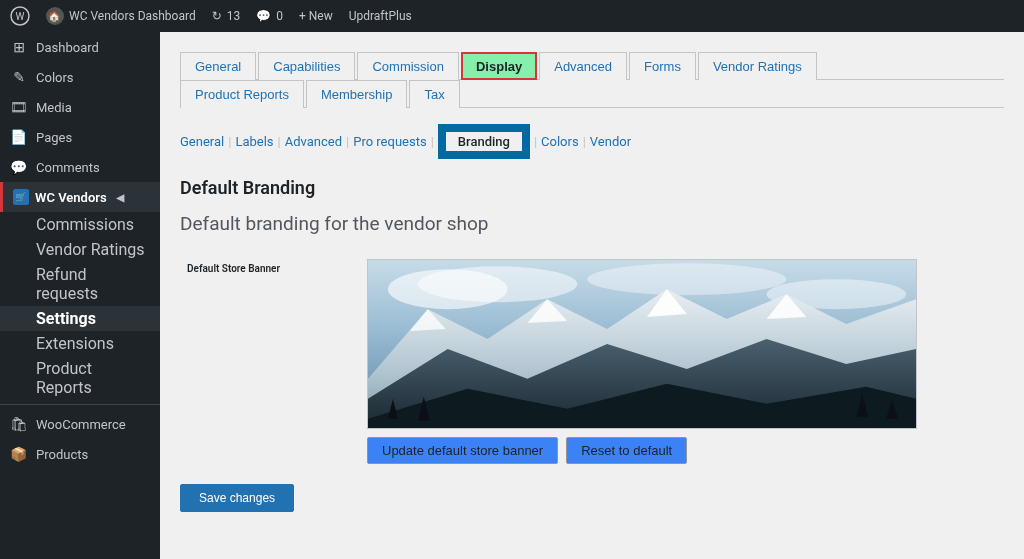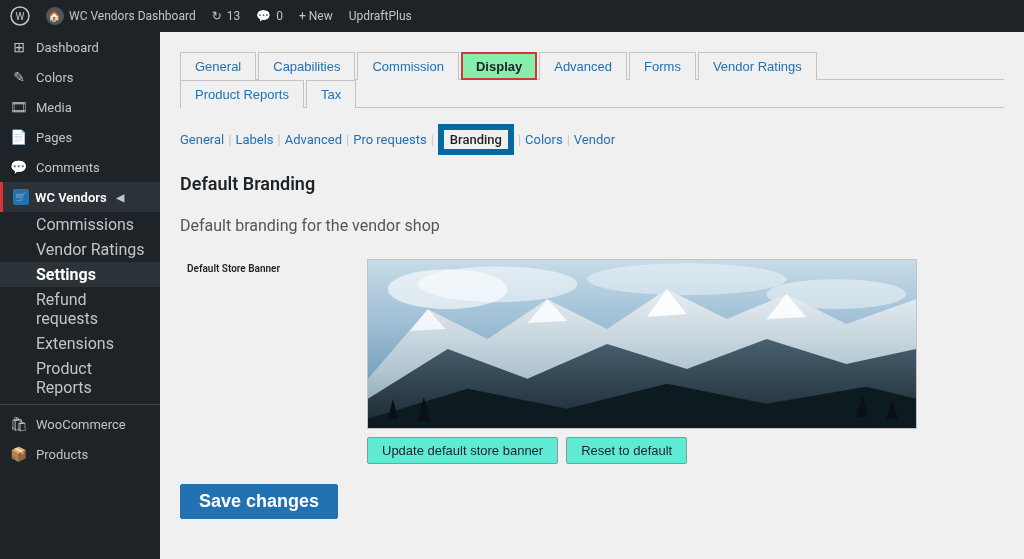--- a/index.html
+++ b/index.html
@@ -29,38 +29,38 @@
     
     .tabs-row { display: flex; flex-wrap: wrap; gap: 0; border-bottom: 1px solid #c3c4c7; margin-bottom: 0; }
     .tab-btn { background: #f0f0f1; border: 1px solid #c3c4c7; border-bottom: none; padding: 6px 14px; cursor: pointer; font-size: 13px; color: #2271b1; margin-right: 2px; margin-bottom: -1px; text-decoration: none; display: inline-block; }
     .tab-btn.active { background: #86efac; border-color: #c3c4c7; border-bottom-color: #fff; color: #1d2327; font-weight: 600; outline: 2px solid #d63638; outline-offset: -2px; }
     .tabs-row2 { display: flex; gap: 0; border-bottom: 1px solid #c3c4c7; margin-bottom: 16px; }
     .tab-btn2 { background: #f0f0f1; border: 1px solid #c3c4c7; border-bottom: none; padding: 6px 14px; cursor: pointer; font-size: 13px; color: #2271b1; margin-right: 2px; margin-bottom: -1px; }
 
     
     .subnav { display: flex; gap: 0; margin-bottom: 18px; align-items: center; }
     .subnav-link { color: #2271b1; font-size: 13px; cursor: pointer; text-decoration: none; }
-    .subnav-link.active { border: 6px solid #0369a1; padding: 2px 6px; color: #1d2327; font-weight: 500; }
+    .subnav-link.active { border: 8px solid #0369a1; padding: 2px 12px; color: #1d2327; font-weight: 500; }
     .subnav-sep { color: #c3c4c7; margin: 0 4px; }
-    .section-title { font-size: 18px; font-weight: 600; color: #1d2327; margin-bottom: 22px; }
-    .section-desc { color: #50575e; font-size: 16px; margin-bottom: 24px; }
+    .section-title { font-size: 18px; font-weight: 600; color: #1d2327; margin-bottom: 14px; }
+    .section-desc { color: #50575e; font-size: 19px; margin-bottom: 24px; }
 
     .field-row { display: flex; align-items: flex-start; gap: 20px; margin-bottom: 20px; }
     .field-label { font-size: 10px; font-weight: 600; color: #1d2327; width: 160px; flex-shrink: 0; padding-top: 4px; margin-left: 7px; }
     .field-content { flex: 1; }
 
     
     .banner-img { width: 550px; height: 170px; background: linear-gradient(180deg, #87ceeb 0%, #87ceeb 30%, #b0c8d4 40%, #6a8fa0 50%, #4a6a7a 65%, #2a3a40 80%, #1a2520 95%, #0d1510 100%); border: 1px solid #c3c4c7; margin-bottom: 8px; overflow: hidden; position: relative; }
     
     .banner-img svg { position: absolute; bottom: 0; left: 0; width: 100%; height: 100%; }
 
     .banner-actions { display: flex; gap: 8px; margin-top: 8px; }
-    .btn-secondary { background: #5eead4; border: 1px solid #949494; color: #1d2327; padding: 5px 14px; cursor: pointer; font-size: 13px; border-radius: 2px; }
-
-    .btn-primary { background: #2271b1; border: 1px solid #2271b1; color: #fff; padding: 6px 18px; cursor: pointer; font-size: 18px; border-radius: 2px; font-weight: 700; }
+    .btn-secondary { background: #3b82f6; border: 1px solid #949494; color: #1d2327; padding: 5px 14px; cursor: pointer; font-size: 13px; border-radius: 2px; }
+
+    .btn-primary { background: #2271b1; border: 1px solid #2271b1; color: #fff; padding: 6px 18px; cursor: pointer; font-size: 12px; border-radius: 2px; font-weight: 400; }
 
     
     .wp-logo { width: 20px; height: 20px; }
     .site-icon { width: 18px; height: 18px; border-radius: 50%; background: #555; display: inline-flex; align-items: center; justify-content: center; font-size: 10px; color: #fff; }
 
     .caret { font-size: 10px; color: #c3c4c7; margin-left: 4px; }
   </style>
 </head>
 <body>
 
@@ -114,22 +114,22 @@
       <span class="icon">💬</span>
       <span>Comments</span>
     </div>
     <div class="wc-vendors-item">
       <span class="wc-vendors-icon">🛒</span>
       <span>WC Vendors</span>
       <span class="caret">◀</span>
     </div>
     <div class="sidebar-sub">Commissions</div>
     <div class="sidebar-sub">Vendor Ratings</div>
+    <div class="sidebar-sub">Refund requests</div>
     <div class="sidebar-sub settings-active">Settings</div>
-    <div class="sidebar-sub">Refund requests</div>
     <div class="sidebar-sub">Extensions</div>
     <div class="sidebar-sub">Product Reports</div>
     <hr class="sidebar-divider">
     <div class="sidebar-item">
       <span class="icon">🛍</span>
       <span>WooCommerce</span>
     </div>
     <div class="sidebar-item">
       <span class="icon">📦</span>
       <span>Products</span>
@@ -144,20 +144,21 @@
         <button class="tab-btn">Capabilities</button>
         <button class="tab-btn">Commission</button>
         <button class="tab-btn active">Display</button>
         <button class="tab-btn">Advanced</button>
         <button class="tab-btn">Forms</button>
         <button class="tab-btn">Vendor Ratings</button>
       </div>
 
       <div class="tabs-row2">
         <button class="tab-btn2">Product Reports</button>
+        <button class="tab-btn2">Membership</button>
         <button class="tab-btn2">Tax</button>
       </div>
 
       <div class="subnav">
         <a class="subnav-link">General</a>
         <span class="subnav-sep">|</span>
         <a class="subnav-link">Labels</a>
         <span class="subnav-sep">|</span>
         <a class="subnav-link">Advanced</a>
         <span class="subnav-sep">|</span>

